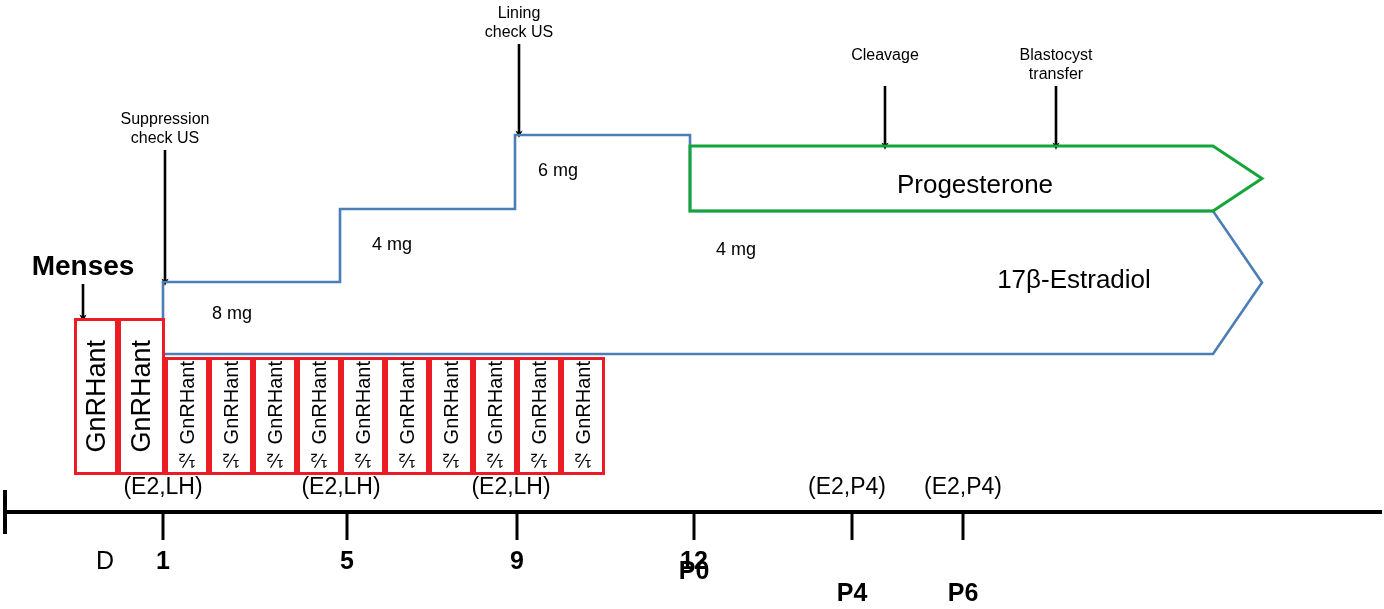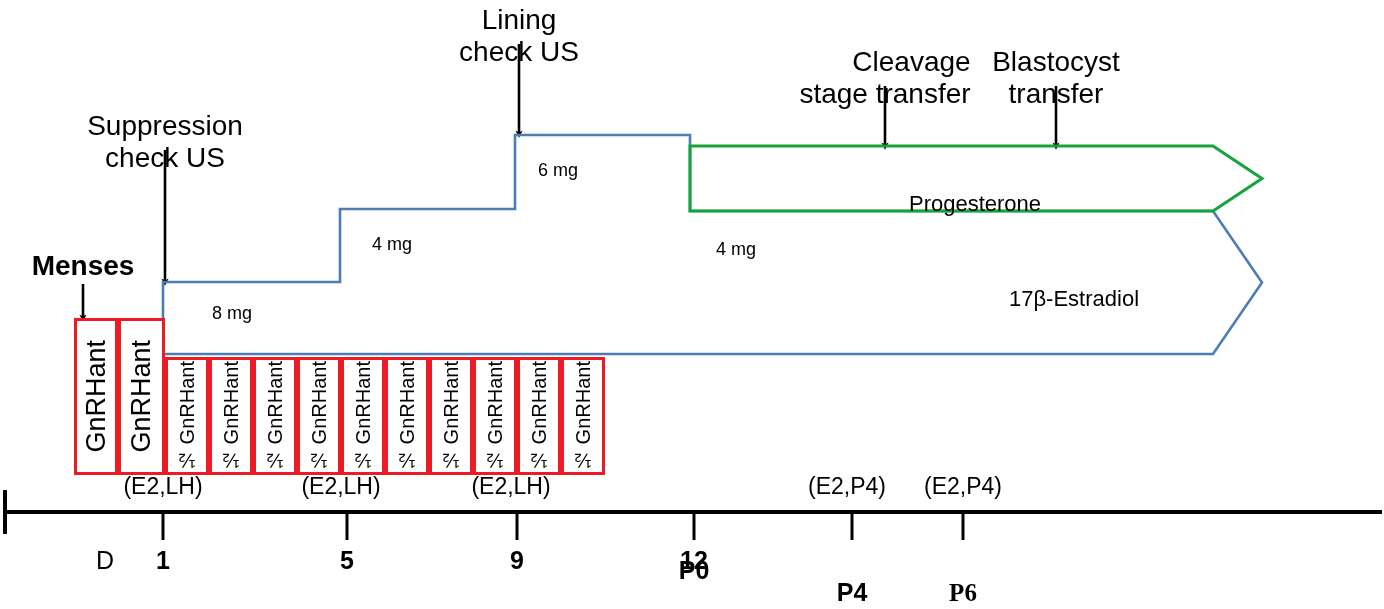--- a/index.html
+++ b/index.html
@@ -28,25 +28,25 @@
   .lbl {
     position: absolute;
     white-space: pre;
     line-height: 1.16;
     font-family: "Liberation Sans", sans-serif;
     color: #000;
   }
   .lbl-center { transform: translateX(-50%); text-align: center; }
 
   
-  .annot { font-size: 28px; }
+  .annot { font-size: 16px; }
   
   .mglabel { font-size: 18px; }
   
-  .drugname { font-size: 22px; margin-top: 22px; }
+  .drugname { font-size: 26px; }
   
   .menses { font-size: 28px; font-weight: bold; }
   
   .assay { font-size: 23px; }
   
   .day { font-size: 25px; font-weight: bold; }
   .day-d { font-size: 25px; font-weight: normal; }
 
   
   .vbox {
@@ -104,21 +104,21 @@
         <line x1="517" y1="512" x2="517" y2="540" stroke="#000000" stroke-width="3"></line>
         <line x1="694" y1="512" x2="694" y2="540" stroke="#000000" stroke-width="3"></line>
         <line x1="852" y1="512" x2="852" y2="540" stroke="#000000" stroke-width="3"></line>
         <line x1="963" y1="512" x2="963" y2="540" stroke="#000000" stroke-width="3"></line>
       </g>
   </svg>
 
   <div id="annot-text-layer">
       <div class="lbl annot lbl-center" style="left: 165px; top: 110px;"><div>Suppression</div><div>check US</div></div>
       <div class="lbl annot lbl-center" style="left: 519px; top: 4px;"><div>Lining</div><div>check US</div></div>
-      <div class="lbl annot lbl-center" style="left: 885px; top: 46px; text-align: right;"><div>Cleavage</div><div>stage transfer</div></div>
+      <div class="lbl annot lbl-center" style="left: 885px; top: 46px; text-align: right;"><div>Cleavage</div></div>
       <div class="lbl annot lbl-center" style="left: 1056px; top: 46px;"><div>Blastocyst</div><div>transfer</div></div>
     </div>
   <div id="menses-text-layer">
       <div class="lbl menses lbl-center" style="left: 83px; top: 250px;">Menses</div>
     </div>
   <div id="dose-text-layer">
       <div class="lbl mglabel lbl-center" style="left: 232px; top: 303px;">8 mg</div>
       <div class="lbl mglabel lbl-center" style="left: 392px; top: 234px;">4 mg</div>
       <div class="lbl mglabel lbl-center" style="left: 558px; top: 160px;">6 mg</div>
       <div class="lbl mglabel lbl-center" style="left: 736px; top: 239px;">4 mg</div>
@@ -173,16 +173,16 @@
       <div class="lbl assay lbl-center" style="left: 963px; top: 473px;">(E2,P4)</div>
     </div>
   <div id="day-layer">
       <div class="lbl day-d lbl-center" style="left: 105px; top: 546px;">D</div>
       <div class="lbl day lbl-center" style="left: 163px; top: 546px;">1</div>
       <div class="lbl day lbl-center" style="left: 347px; top: 546px;">5</div>
       <div class="lbl day lbl-center" style="left: 517px; top: 546px;">9</div>
       <div class="lbl day lbl-center" style="left: 694px; top: 546px;">12</div>
       <div class="lbl day lbl-center" style="left: 694px; top: 556px;">P0</div>
       <div class="lbl day lbl-center" style="left: 852px; top: 578px;">P4</div>
-      <div class="lbl day lbl-center" style="left: 963px; top: 578px; font-family: Liberation Serif, serif;">P6</div>
+      <div class="lbl day lbl-center" style="left: 963px; top: 578px;">P6</div>
     </div>
 
 </div>
 
 </body></html>

